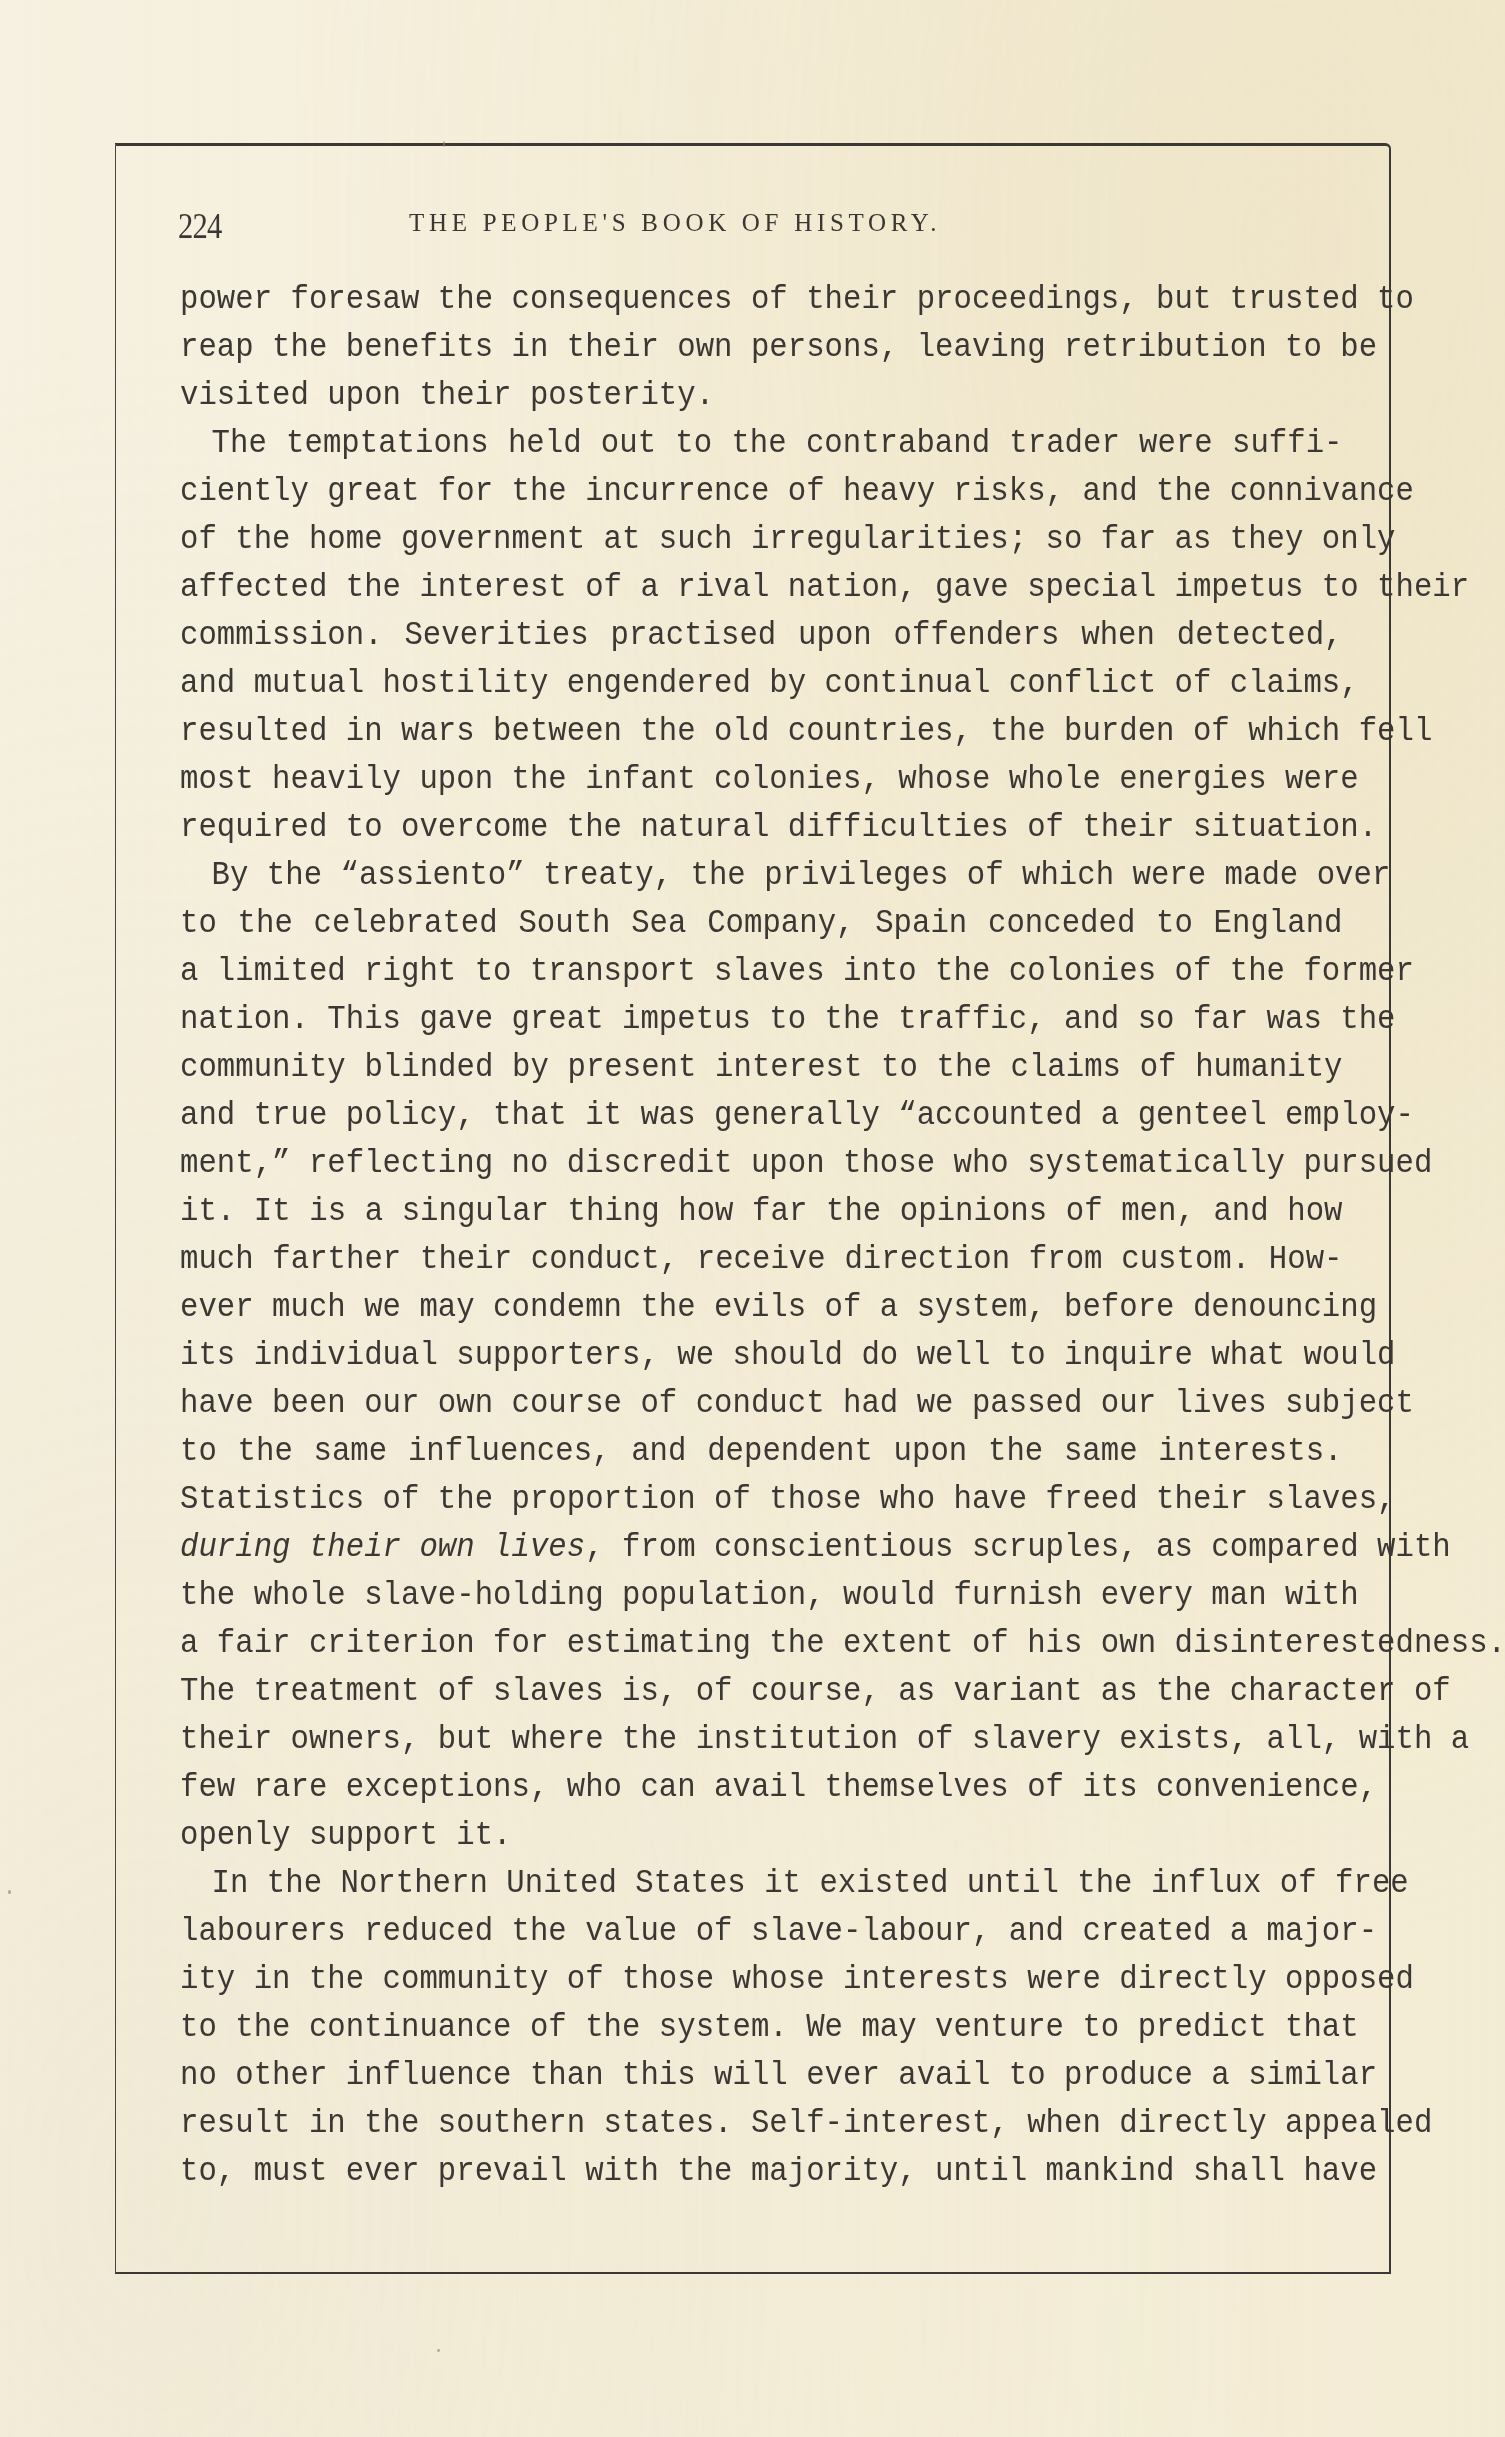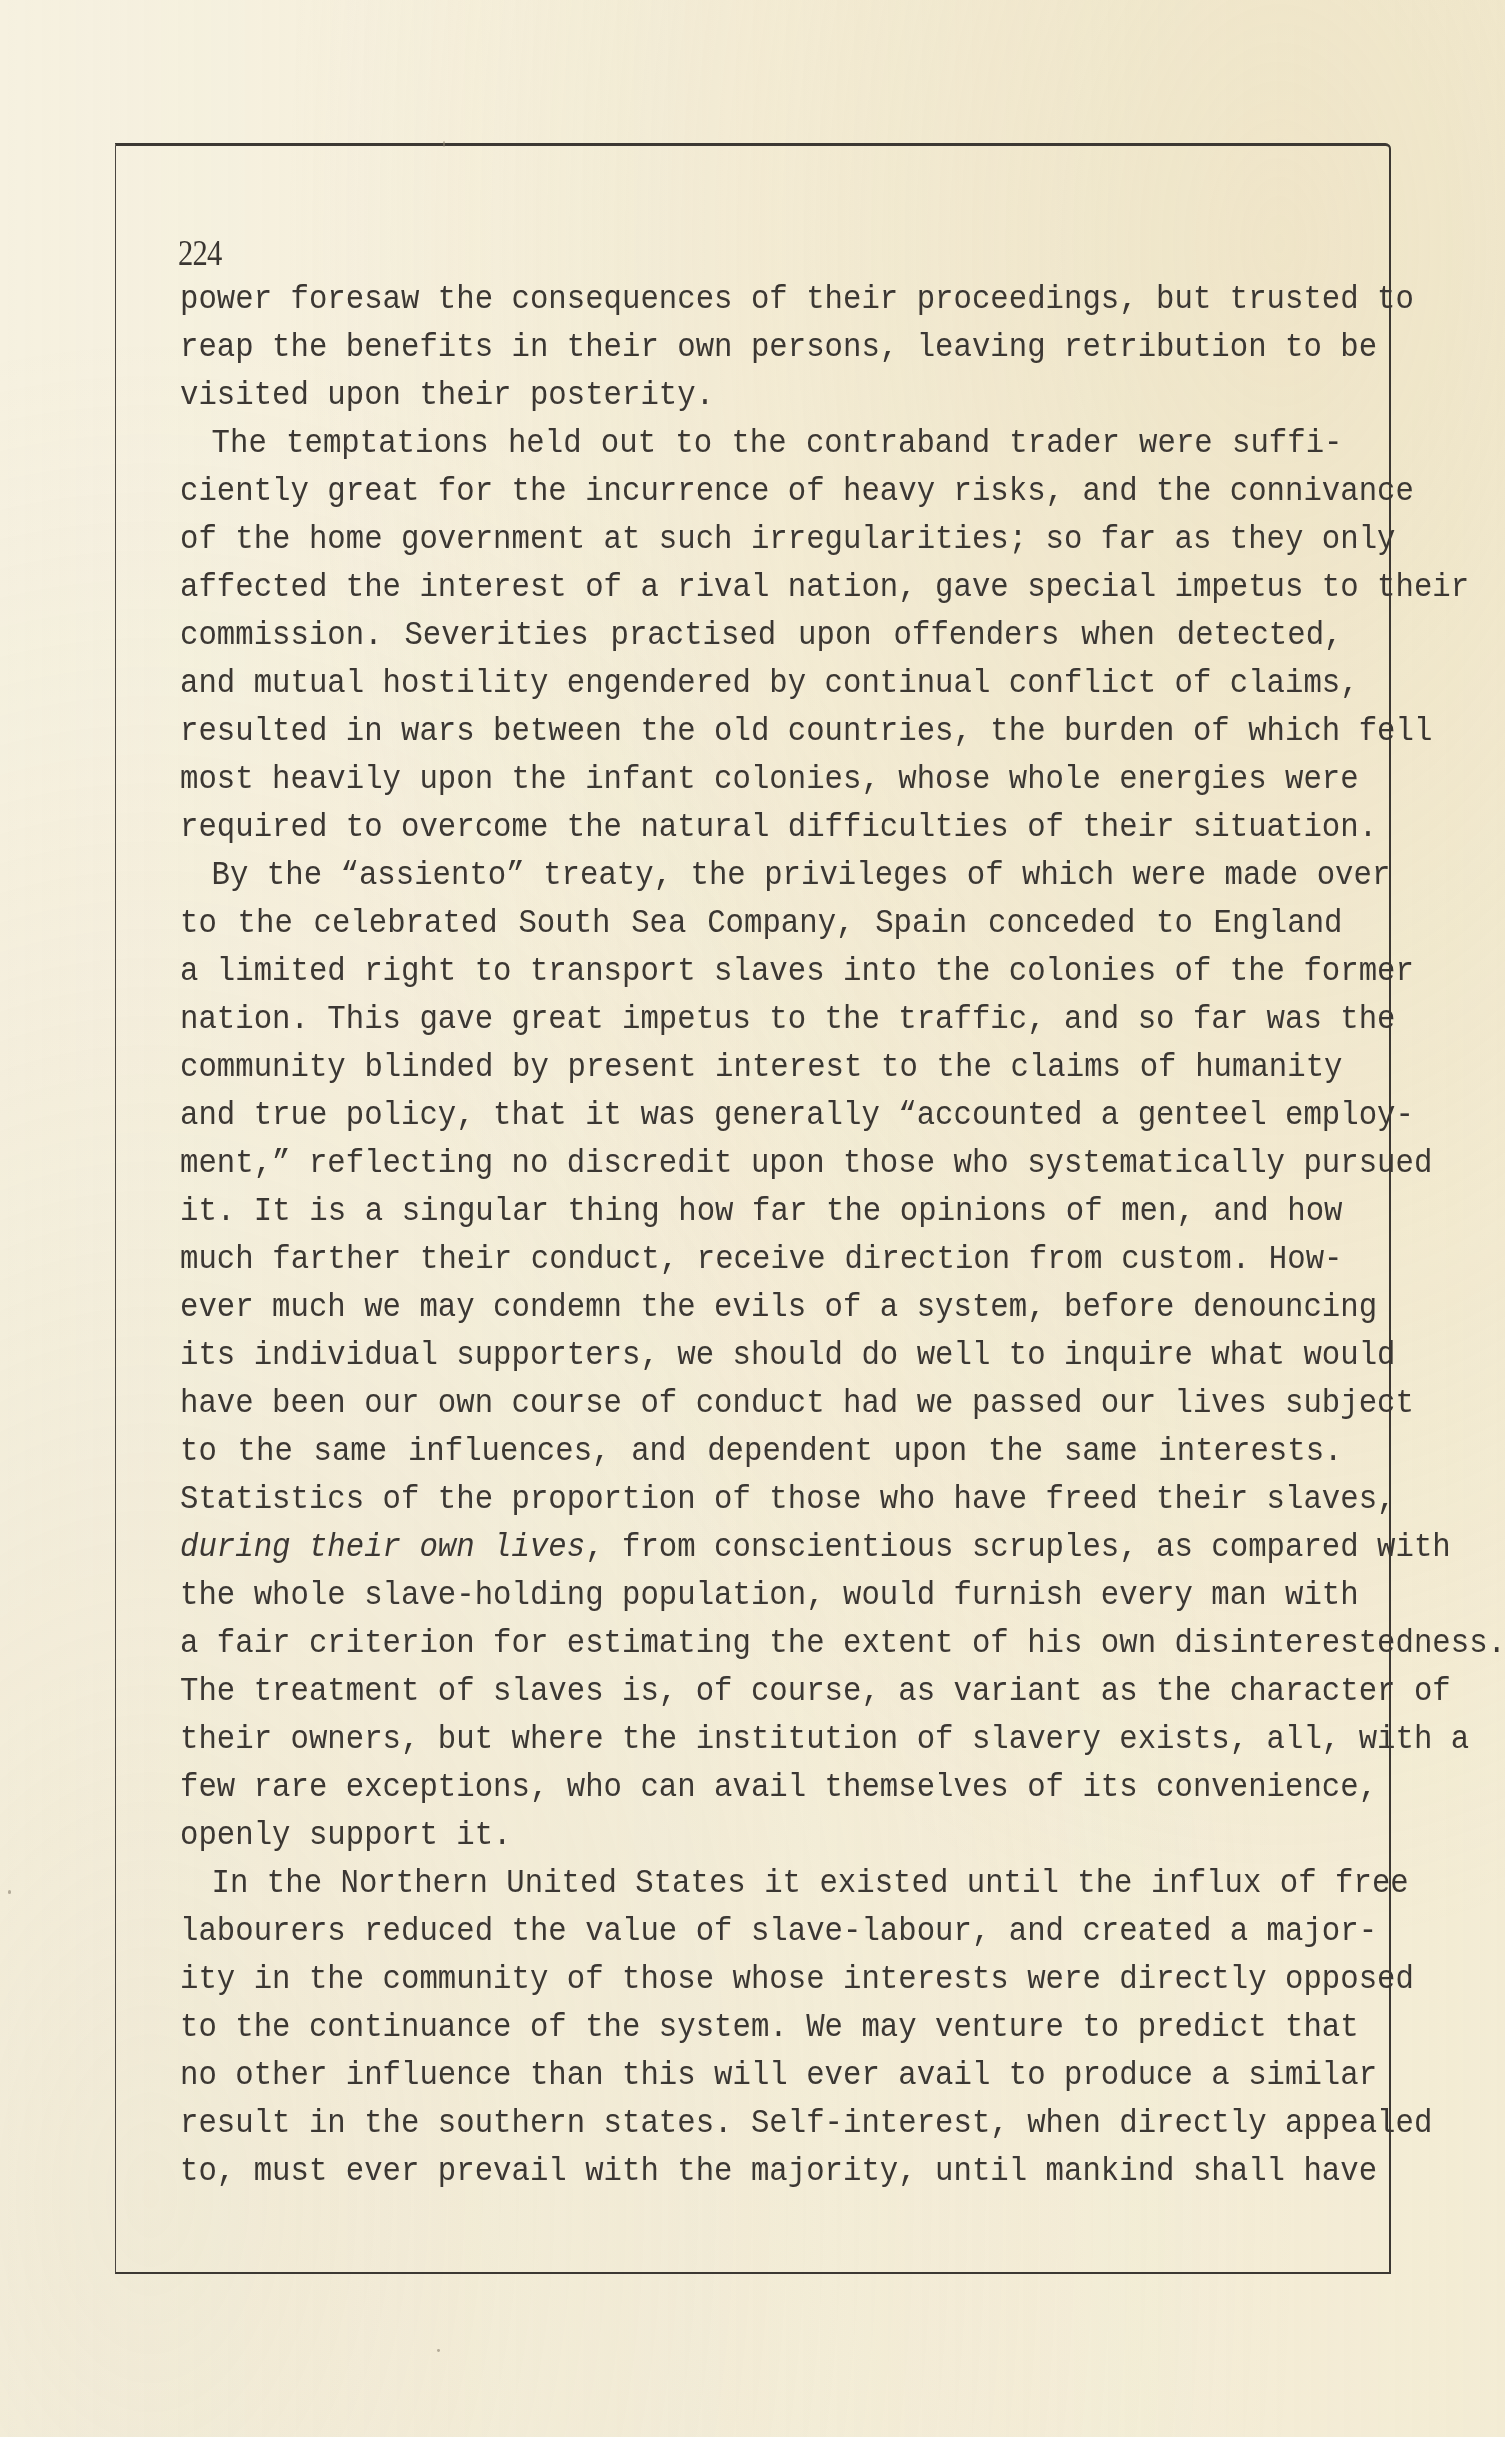--- a/index.html
+++ b/index.html
@@ -28,21 +28,20 @@
       border-bottom: 2.8px solid #3c3833;
       border-top-right-radius: 5.6px;
       box-sizing: border-box;
     }
     .running-head {
       position: absolute;
       top: 205px;
       left: 178px;
       width: 1165px;
       height: 47px;
-      margin-top: 27px;
     }
     .page-number {
       position: absolute;
       left: 0;
       top: 0;
       font-size: 36px;
       letter-spacing: -0.9px;
       transform: scaleX(0.85);
       transform-origin: left;
       color: #3a3632;
@@ -91,20 +90,21 @@
       opacity: 0.6;
     }
   </style>
 </head>
 <body>
 
 <div class="frame"></div>
 
 <div class="running-head">
   <span class="page-number">224</span>
+  <span class="running-title">THE PEOPLE'S BOOK OF HISTORY.</span>
 </div>
 
 <div class="body-text" id="body-text">
     <div class="line">power foresaw the consequences of their proceedings, but trusted to</div>
     <div class="line">reap the benefits in their own persons, leaving retribution to be</div>
     <div class="line last">visited upon their posterity.</div>
     <div class="line indent">The temptations held out to the contraband trader were suffi-</div>
     <div class="line">ciently great for the incurrence of heavy risks, and the connivance</div>
     <div class="line">of the home government at such irregularities; so far as they only</div>
     <div class="line">affected the interest of a rival nation, gave special impetus to their</div>

